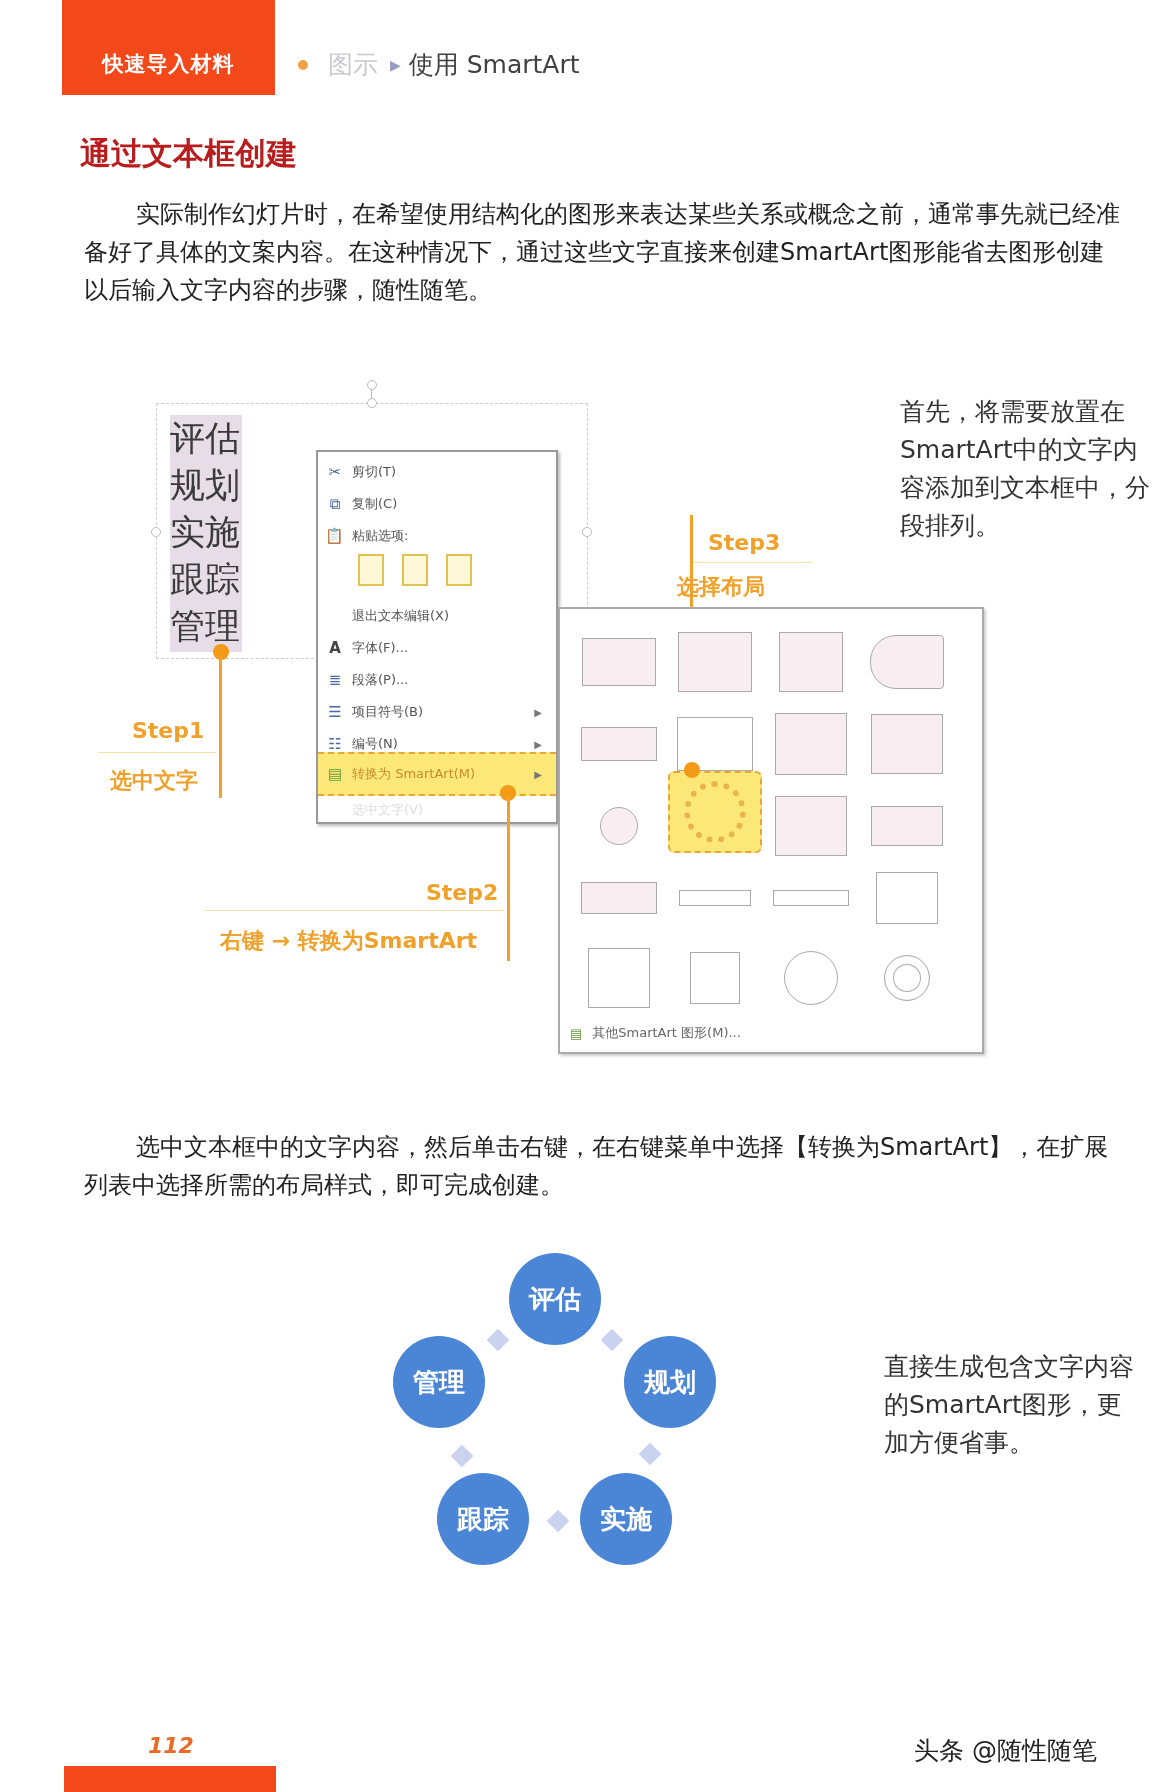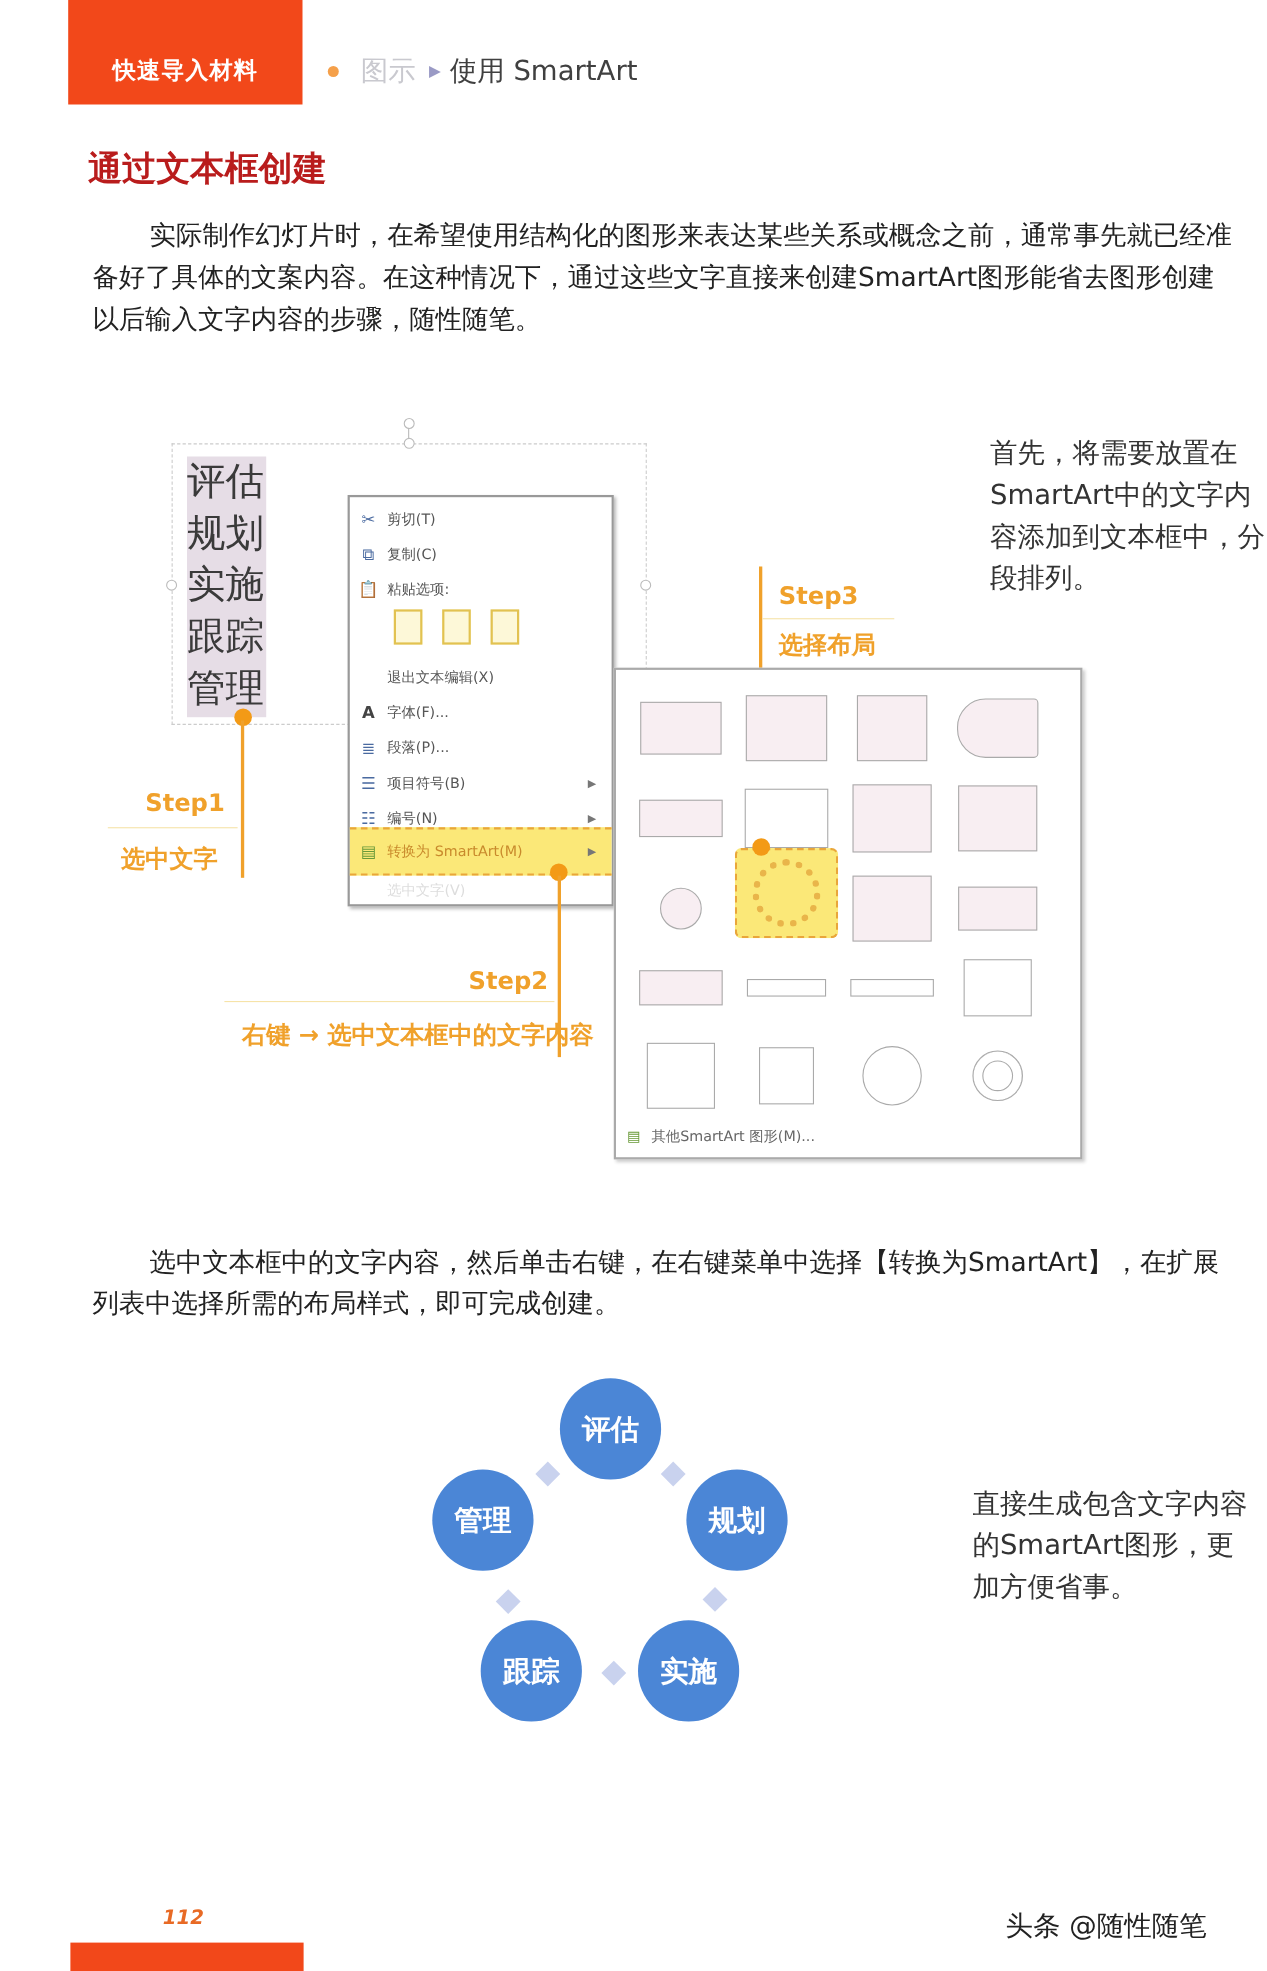--- a/index.html
+++ b/index.html
@@ -39,21 +39,21 @@
   
   .step-title{font-weight:bold;color:#f0a12b;font-size:22px;}
   .step-sub{font-weight:bold;color:#f0a12b;font-size:22px;}
   .vline{width:3px;background:#f0a12b;}
   .hline{height:1px;background:#f6e3a8;}
   .orange-dot{width:16px;height:16px;border-radius:50%;background:#f39a16;}
   .note{font-size:25px;line-height:38px;color:#333;}
   
   .circle{width:92px;height:92px;border-radius:50%;background:#4b86d6;color:#fff;font-size:26px;font-weight:bold;display:flex;align-items:center;justify-content:center;}
   .carr{width:16px;height:16px;background:#c9d2ee;transform:rotate(45deg);}
-  .page-num{left:148px;top:1733px;font-size:18px;font-weight:bold;font-style:italic;color:#e86a25;}
+  .page-num{left:148px;top:1733px;font-size:22px;font-weight:bold;font-style:italic;color:#e86a25;}
   .foot-bar{left:64px;top:1766px;width:212px;height:26px;background:#f2481a;}
   .watermark{left:914px;top:1734px;font-size:25px;color:#222;}
 </style>
 </head>
 <body>
 
 <div class="abs header-box">
   <span>快速导入材料</span>
 </div>
 <div class="abs crumb">
@@ -134,26 +134,26 @@
   <div class="mi" style="top:342px;color:#ddd;">
     <span class="ic"></span>
     <span>选中文字(V)</span>
   </div>
 </div>
 
 <div class="abs orange-dot" style="left:500px;top:785px;"></div>
 <div class="abs vline" style="left:507px;top:796px;height:165px;"></div>
 <div class="abs step-title" style="left:426px;top:880px;">Step2</div>
 <div class="abs hline" style="left:204px;top:910px;width:300px;"></div>
-<div class="abs step-sub" style="left:220px;top:926px;">右键 → 选中文本框中的文字内容</div>
+<div class="abs step-sub" style="left:220px;top:926px;">右键 → 转换为SmartArt</div>
 
 <div class="abs vline" style="left:690px;top:515px;height:262px;"></div>
 <div class="abs step-title" style="left:708px;top:530px;">Step3</div>
 <div class="abs hline" style="left:693px;top:562px;width:120px;"></div>
-<div class="abs step-sub" style="left:708px;top:572px;">选择布局</div>
+<div class="abs step-sub" style="left:677px;top:572px;">选择布局</div>
 
 <div class="abs gallery">
 
   <div class="gcell" style="left:14px;top:14px;">
       <div class="gshape" style="width:72px;height:46px;"></div>
     </div>
   <div class="gcell" style="left:110px;top:14px;">
       <div class="gshape" style="width:72px;height:58px;"></div>
     </div>
   <div class="gcell" style="left:206px;top:14px;">

